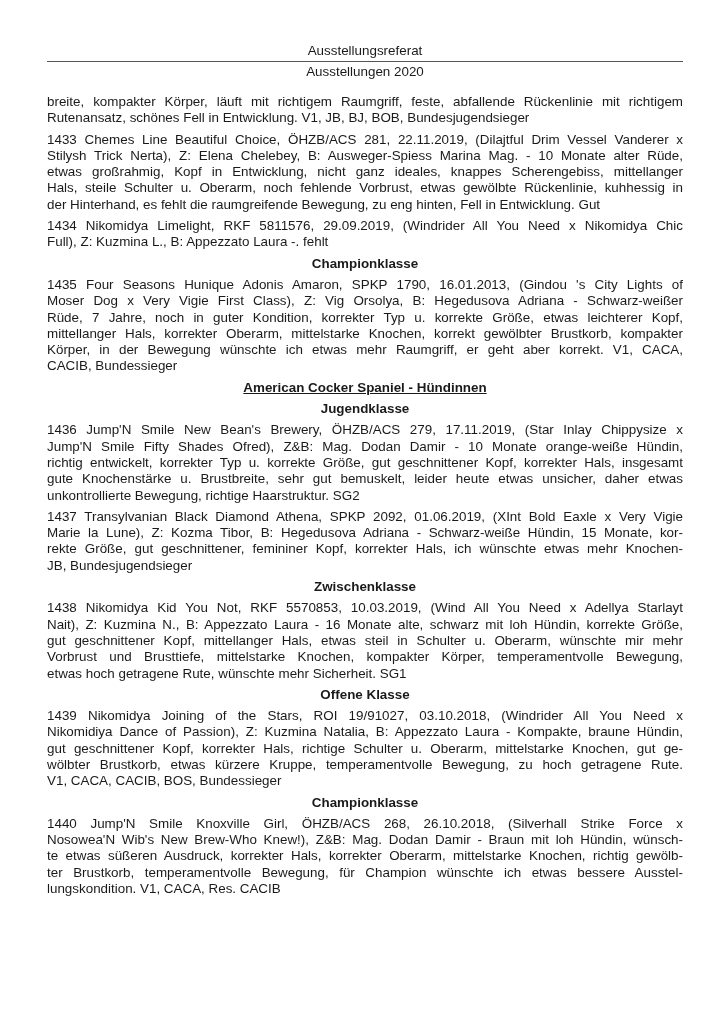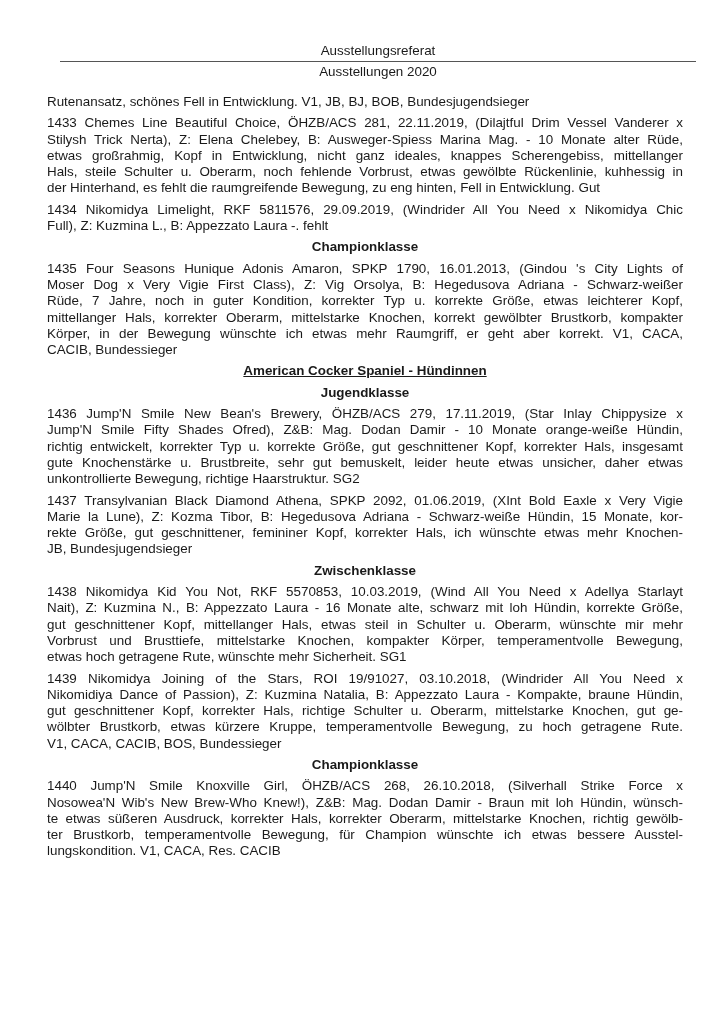--- a/index.html
+++ b/index.html
@@ -10,21 +10,21 @@
     body {
       width: 722px;
       height: 1024px;
       position: relative;
       overflow: hidden;
       font-family: "Liberation Sans", sans-serif;
       color: #1a1a1a;
     }
     .page-header {
       position: absolute;
-      left: 60px;
+      left: 47px;
       width: 636px;
       top: 43px;
       text-align: center;
       font-size: 13.4px;
       line-height: 16px;
     }
     .header-title {
       display: block;
       height: 17px;
     }
@@ -82,20 +82,21 @@
 
 <header class="page-header">
   <span class="header-title">Ausstellungsreferat</span>
   <div class="header-rule"></div>
   <span class="header-subtitle">Ausstellungen 2020</span>
 </header>
 
 <main class="content">
 
   <p class="para">
+    <span class="ln">breite, kompakter Körper, läuft mit richtigem Raumgriff, feste, abfallende Rückenlinie mit richtigem</span>
     <span class="ln last">Rutenansatz, schönes Fell in Entwicklung. V1, JB, BJ, BOB, Bundesjugendsieger</span>
   </p>
 
   <p class="para">
     <span class="ln">1433 Chemes Line Beautiful Choice, ÖHZB/ACS 281, 22.11.2019, (Dilajtful Drim Vessel Vanderer x</span>
     <span class="ln">Stilysh Trick Nerta), Z: Elena Chelebey, B: Ausweger-Spiess Marina Mag. - 10 Monate alter Rüde,</span>
     <span class="ln">etwas großrahmig, Kopf in Entwicklung, nicht ganz ideales, knappes Scherengebiss, mittellanger</span>
     <span class="ln">Hals, steile Schulter u. Oberarm, noch fehlende Vorbrust, etwas gewölbte Rückenlinie, kuhhessig in</span>
     <span class="ln last">der Hinterhand, es fehlt die raumgreifende Bewegung, zu eng hinten, Fell in Entwicklung. Gut</span>
   </p>
@@ -138,20 +139,21 @@
   <div class="heading">Zwischenklasse</div>
 
   <p class="para">
     <span class="ln">1438 Nikomidya Kid You Not, RKF 5570853, 10.03.2019, (Wind All You Need x Adellya Starlayt</span>
     <span class="ln">Nait), Z: Kuzmina N., B: Appezzato Laura - 16 Monate alte, schwarz mit loh Hündin, korrekte Größe,</span>
     <span class="ln">gut geschnittener Kopf, mittellanger Hals, etwas steil in Schulter u. Oberarm, wünschte mir mehr</span>
     <span class="ln">Vorbrust und Brusttiefe, mittelstarke Knochen, kompakter Körper, temperamentvolle Bewegung,</span>
     <span class="ln last">etwas hoch getragene Rute, wünschte mehr Sicherheit. SG1</span>
   </p>
 
+  <div class="heading">Offene Klasse</div>
 
   <p class="para">
     <span class="ln">1439 Nikomidya Joining of the Stars, ROI 19/91027, 03.10.2018, (Windrider All You Need x</span>
     <span class="ln">Nikomidiya Dance of Passion), Z: Kuzmina Natalia, B: Appezzato Laura - Kompakte, braune Hündin,</span>
     <span class="ln">gut geschnittener Kopf, korrekter Hals, richtige Schulter u. Oberarm, mittelstarke Knochen, gut ge-</span>
     <span class="ln">wölbter Brustkorb, etwas kürzere Kruppe, temperamentvolle Bewegung, zu hoch getragene Rute.</span>
     <span class="ln last">V1, CACA, CACIB, BOS, Bundessieger</span>
   </p>
 
   <div class="heading">Championklasse</div>

